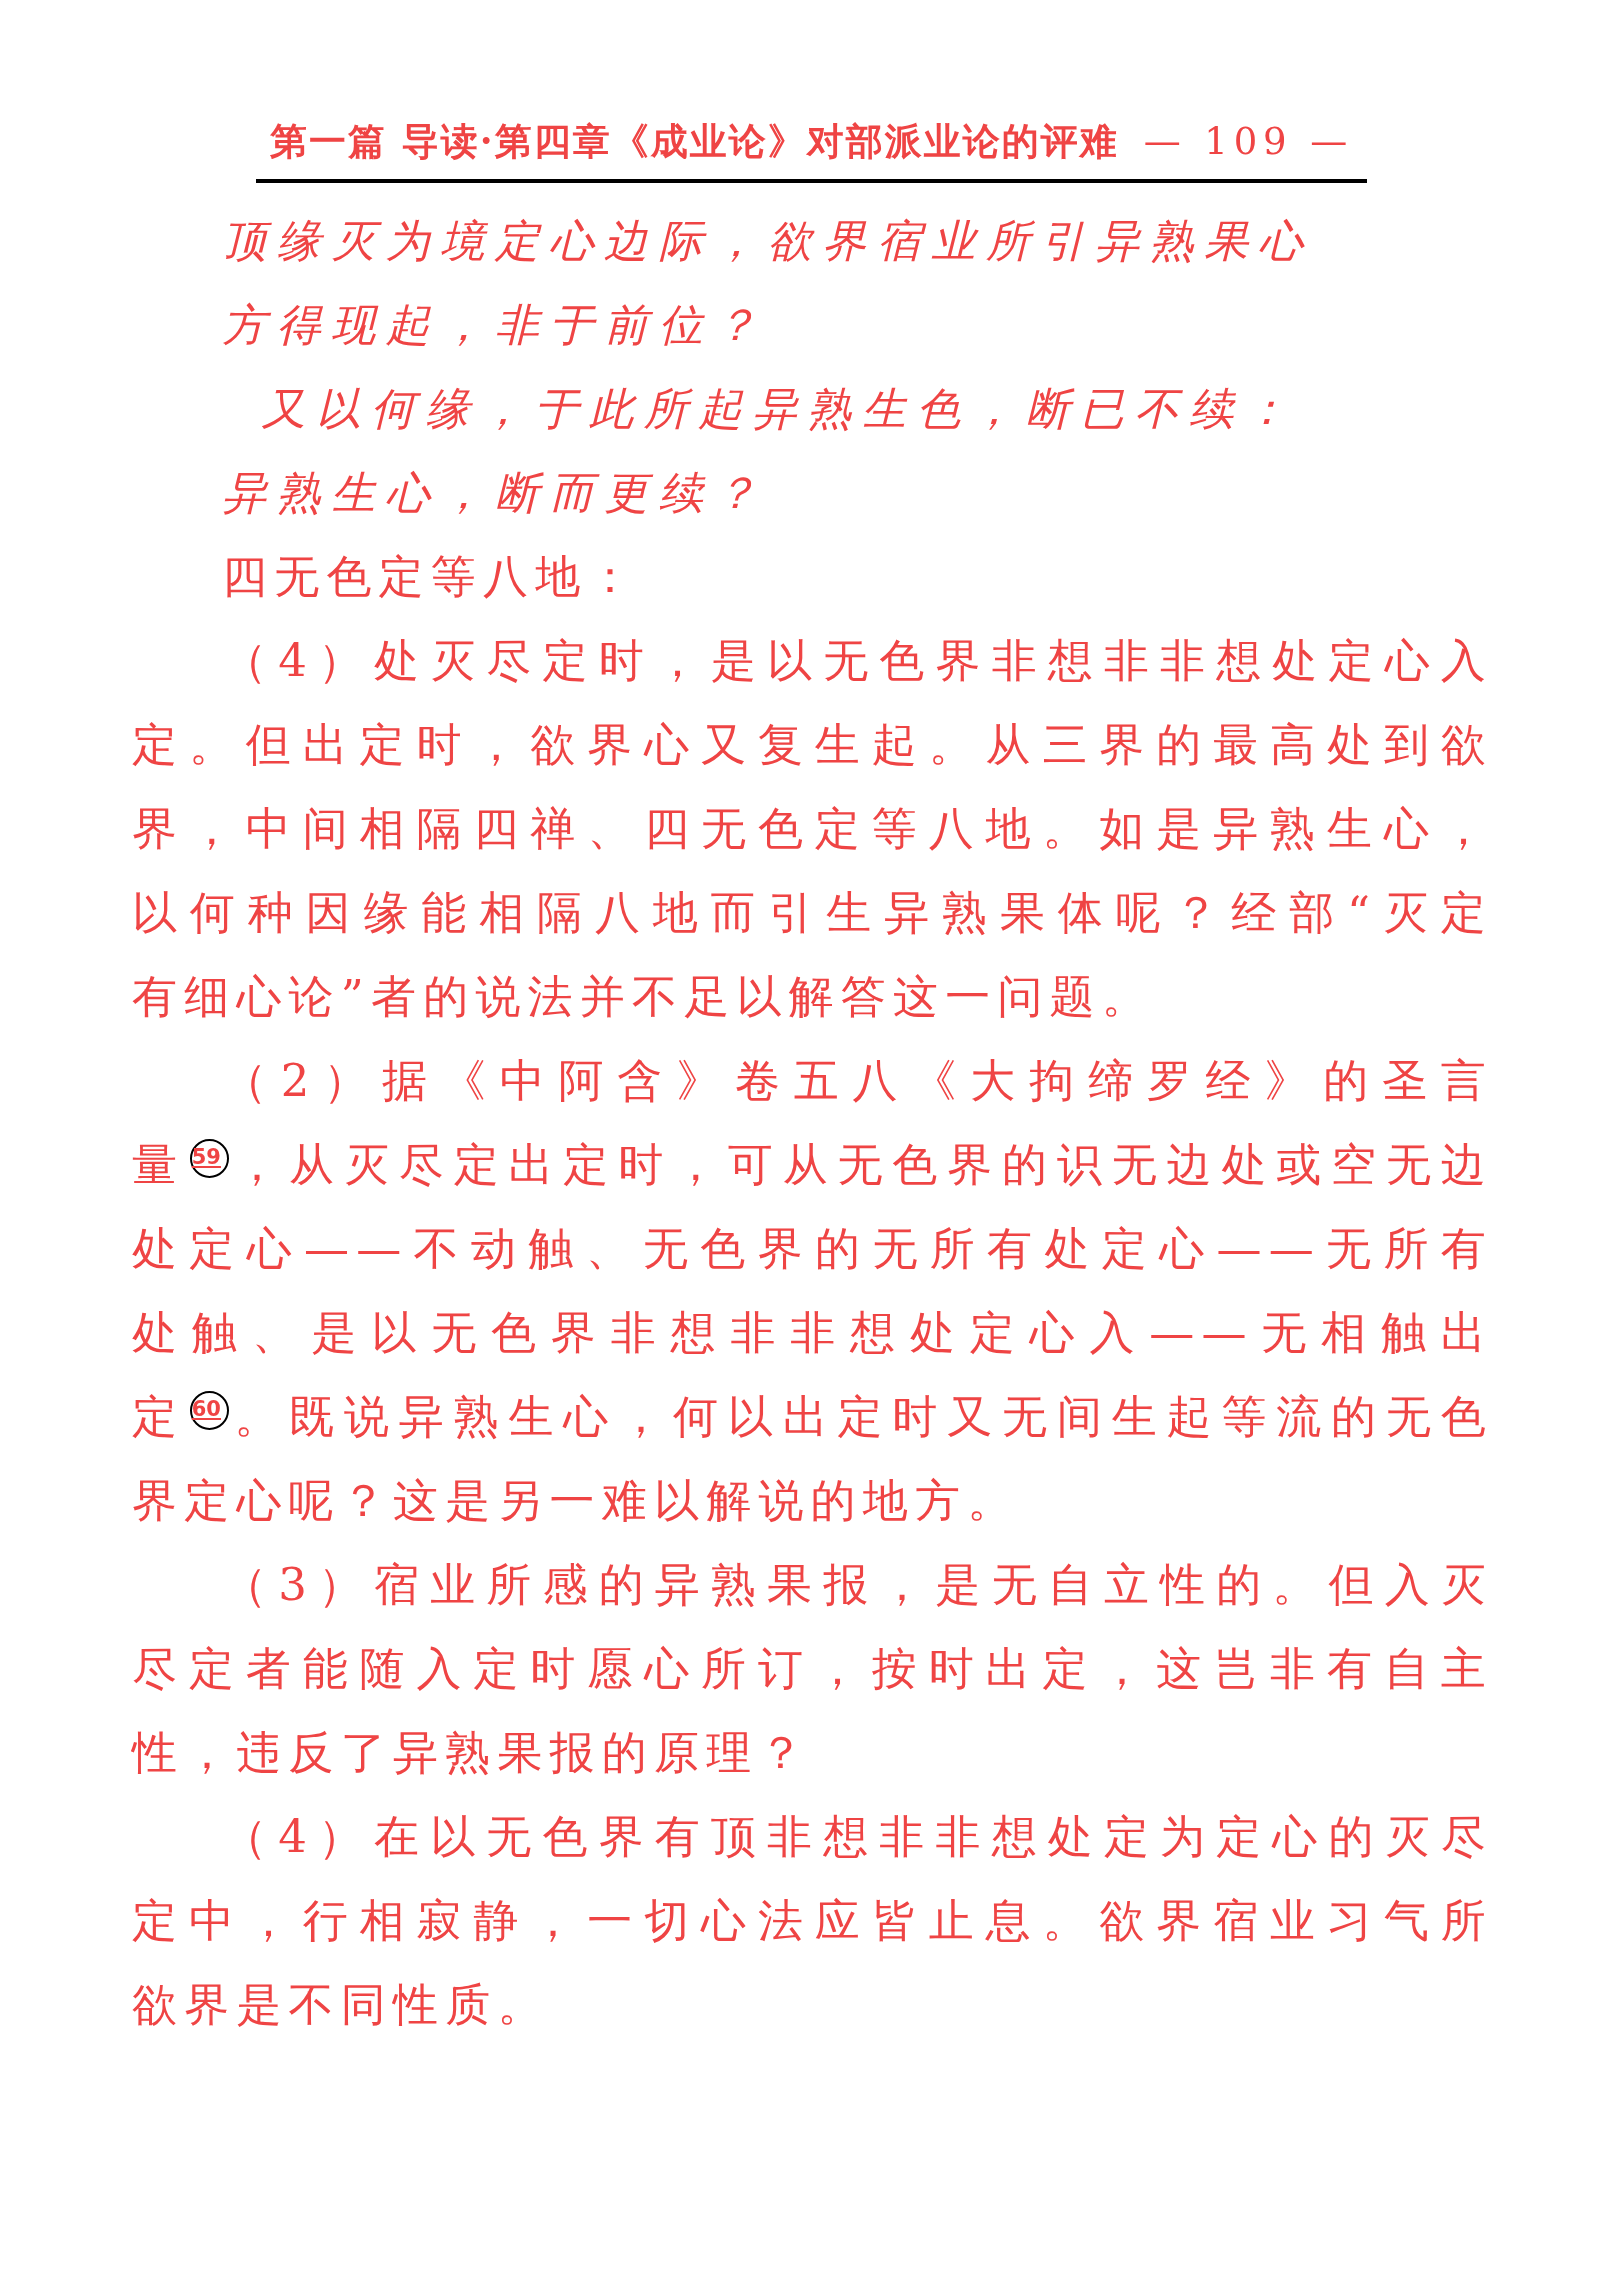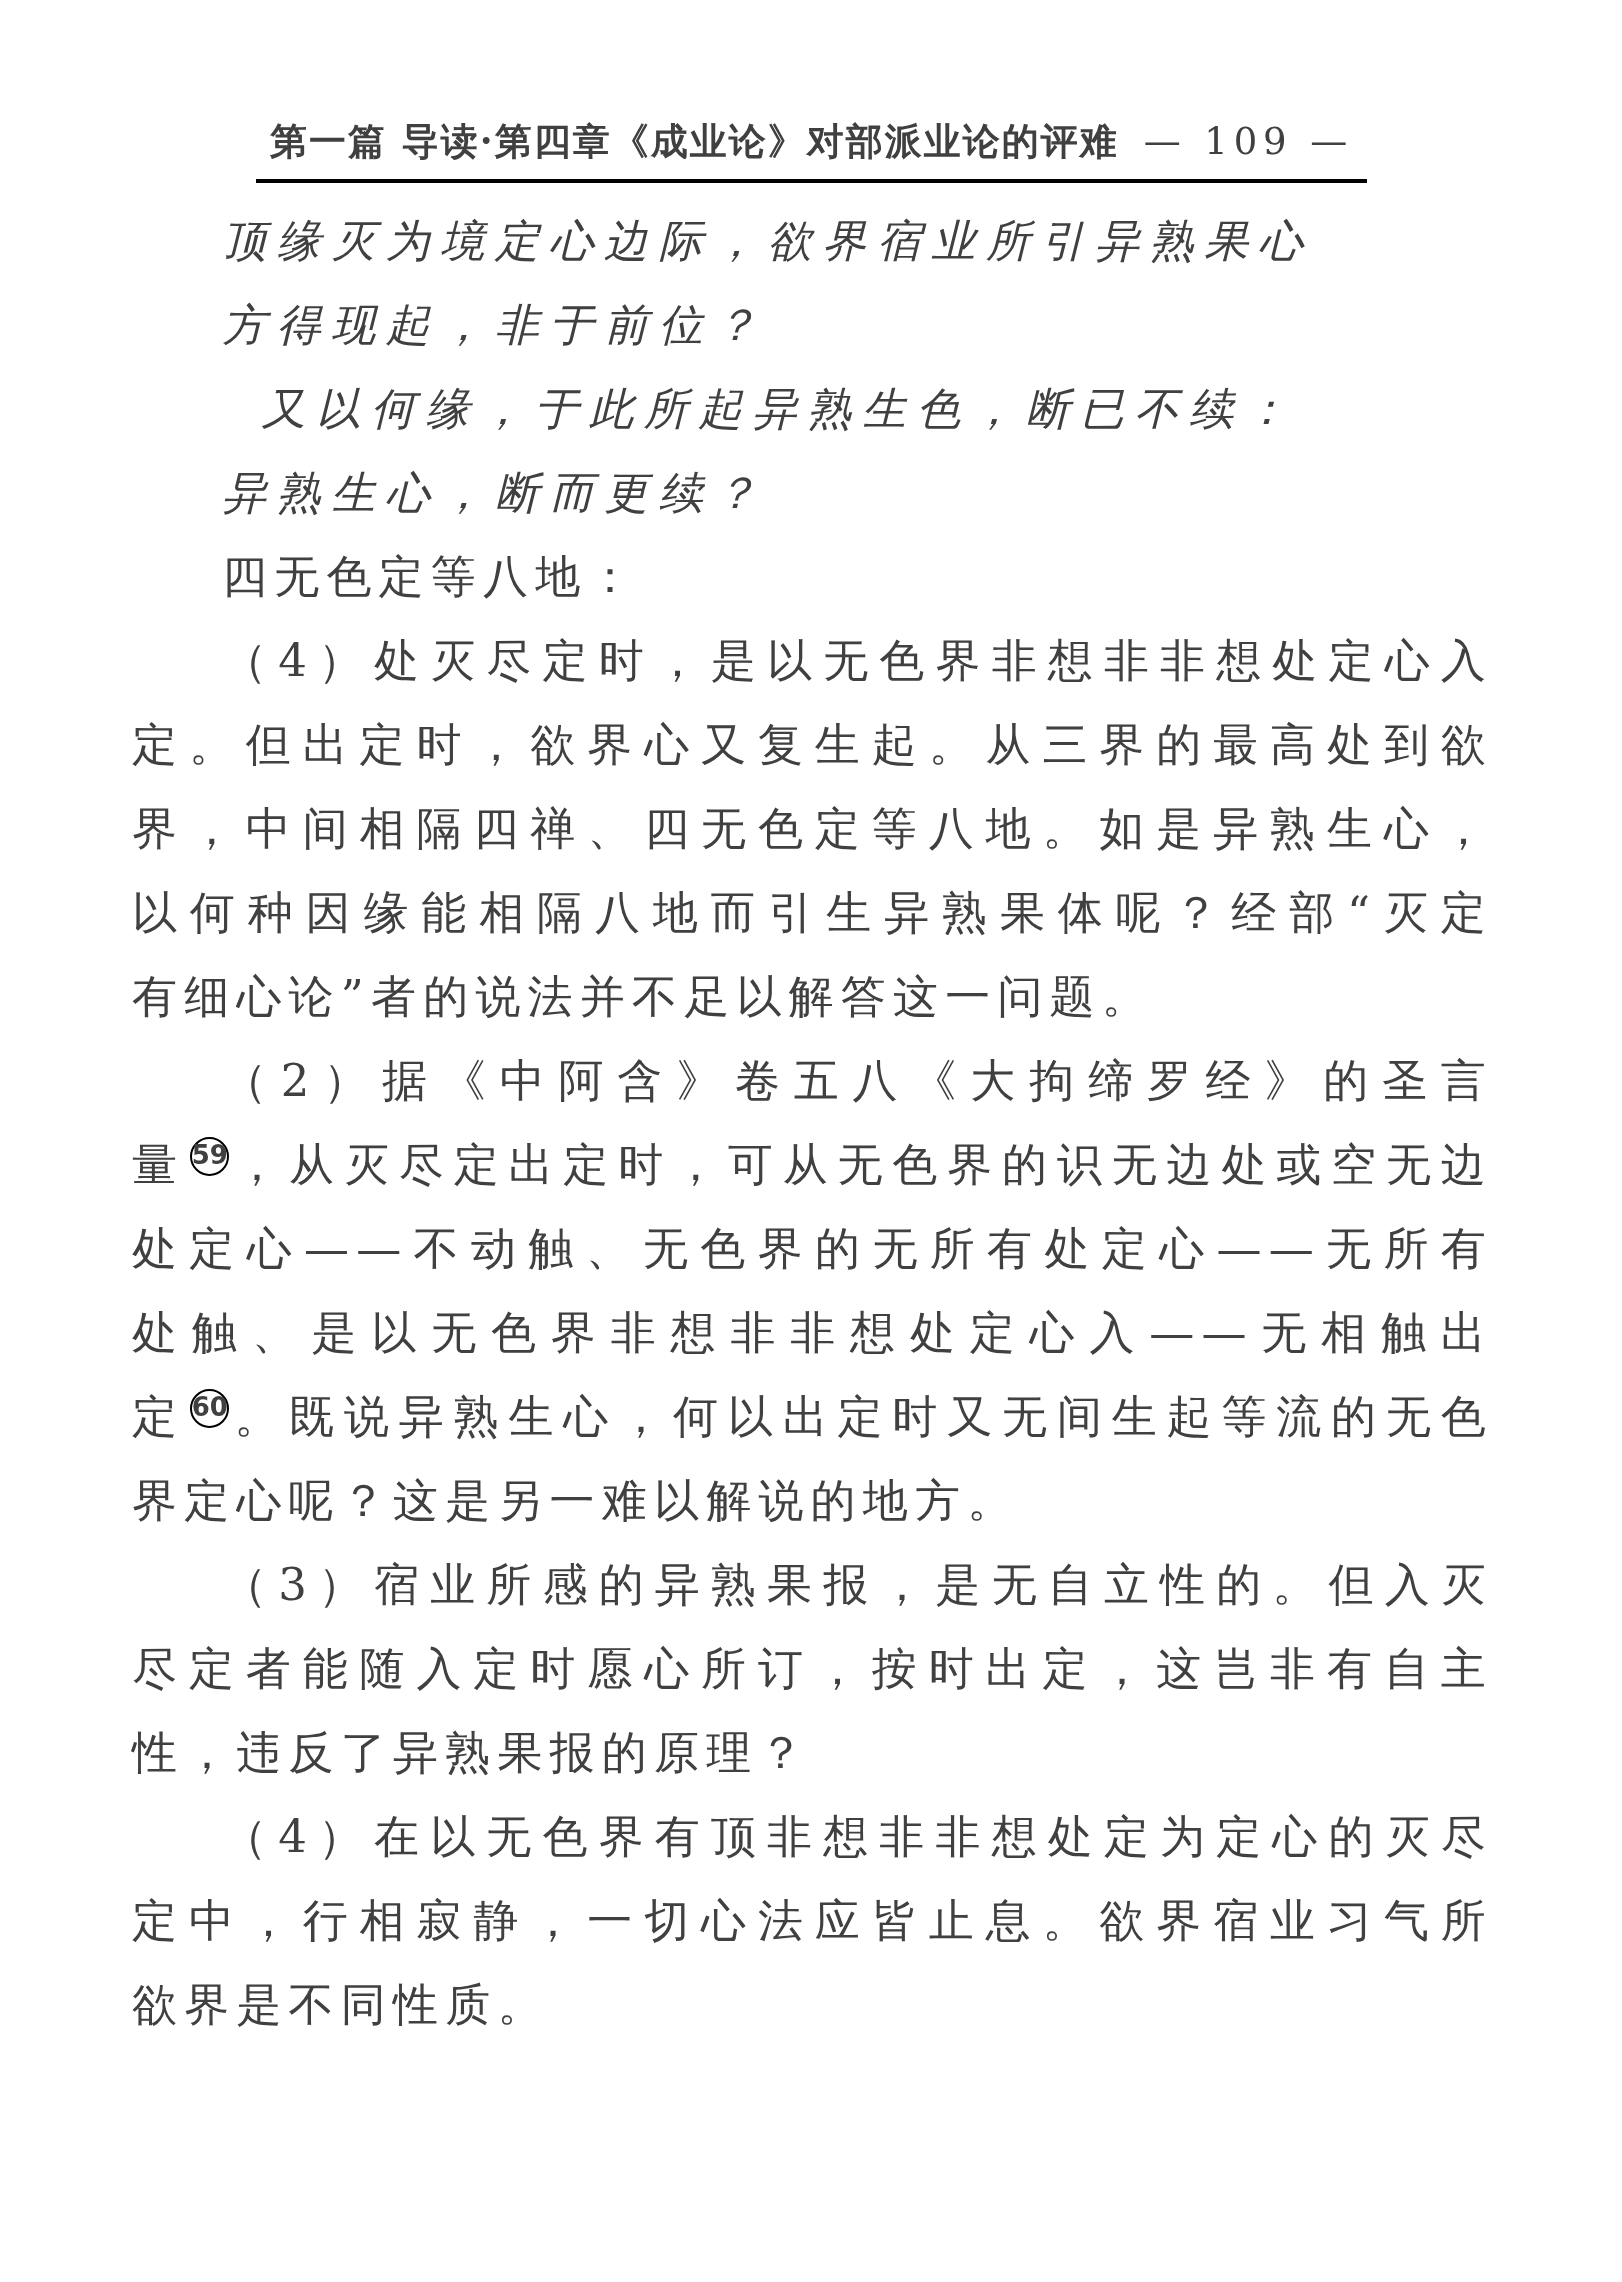--- a/index.html
+++ b/index.html
@@ -5,21 +5,21 @@
   html, body {
     margin: 0;
     padding: 0;
     background: #ffffff;
   }
   .page {
     position: relative;
     width: 1623px;
     height: 2282px;
     background: #ffffff;
-    color: #404040;
+    color: #ef4444;
     font-family: "DejaVu Serif", "Liberation Serif", serif;
     overflow: hidden;
   }
   
   .running-head {
     position: absolute;
     top: 117px;
     left: 0;
     width: 100%;
     text-align: center;
@@ -67,27 +67,28 @@
   .fn {
     display: inline-block;
     box-sizing: border-box;
     width: 39px;
     height: 39px;
     line-height: 33px;
     border: 2.9px solid #000;
     border-radius: 50%;
     text-align: center;
     vertical-align: 15.6px;
-    font-size: 26px;
+    font-size: 21px;
     font-weight: 700;
     font-style: normal;
     letter-spacing: 0;
     text-indent: 0;
     font-family: "DejaVu Sans", "Liberation Sans", sans-serif;
     margin: 0 2.9px;
+    text-decoration: underline;
   }
 </style>
 </head>
 <body>
 
 <div class="page">
 
   <div class="running-head">
     <div class="head-inner">
       <span>第一篇 导读·第四章《成业论》对部派业论的评难</span><span class="pagenum">— 109 —</span>

